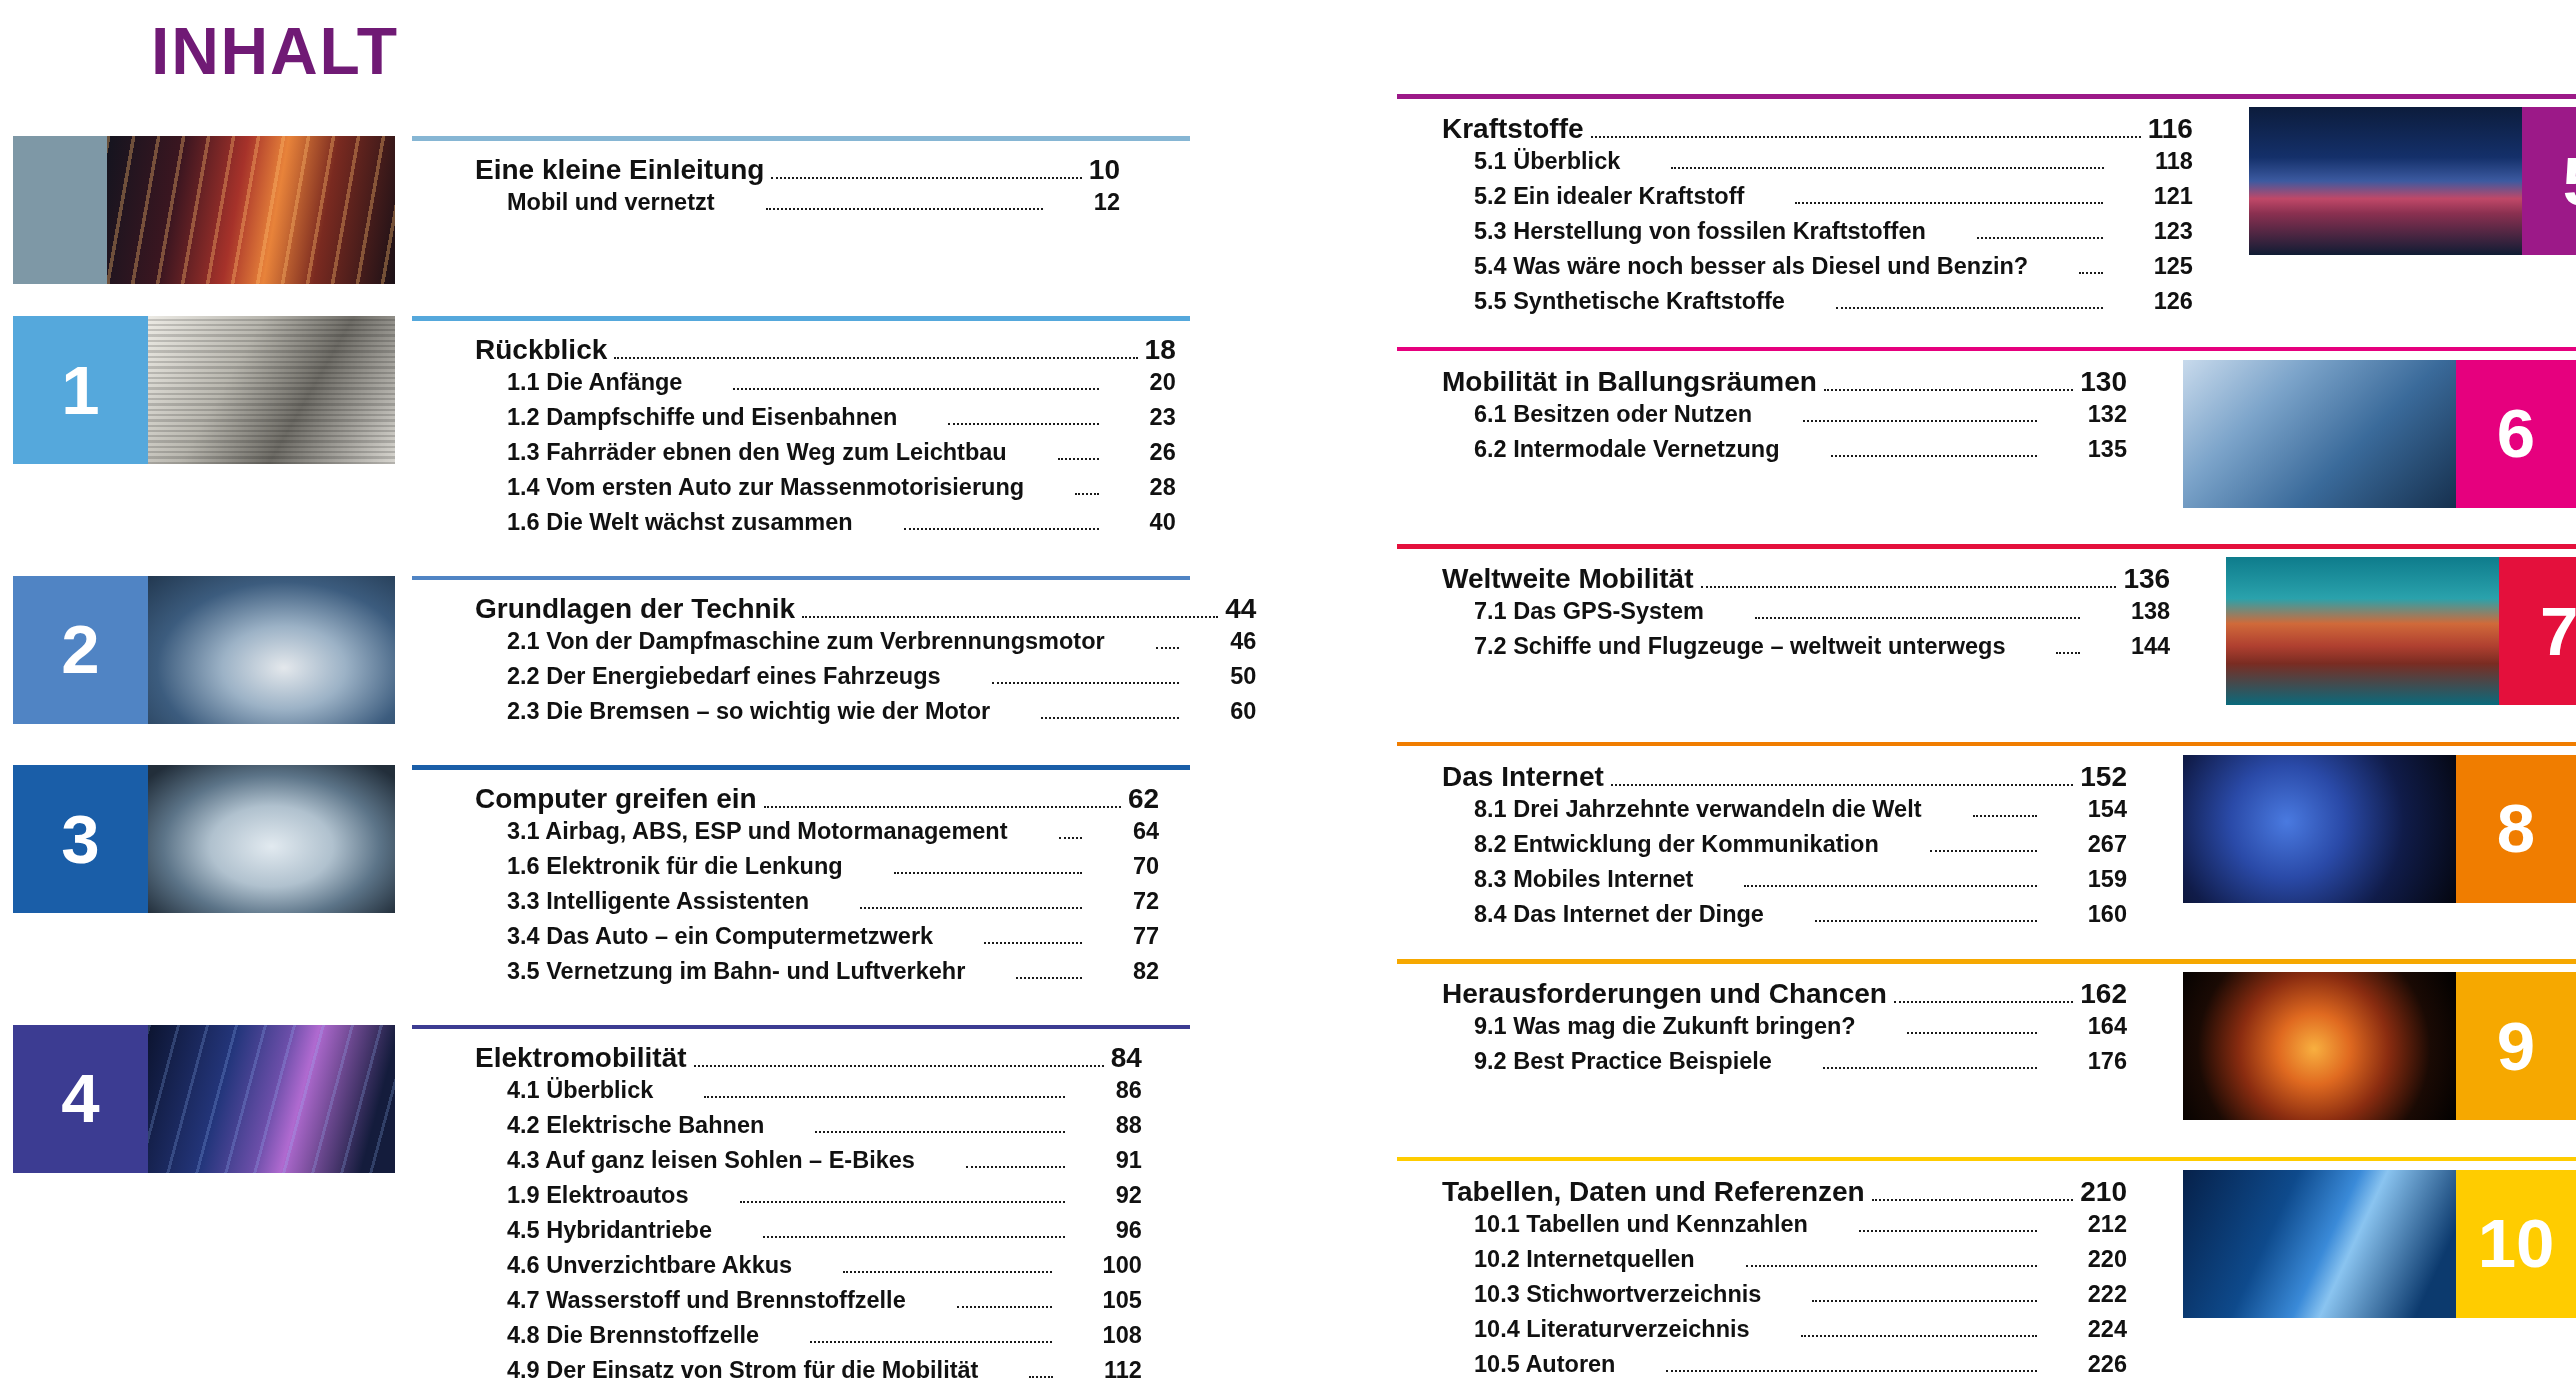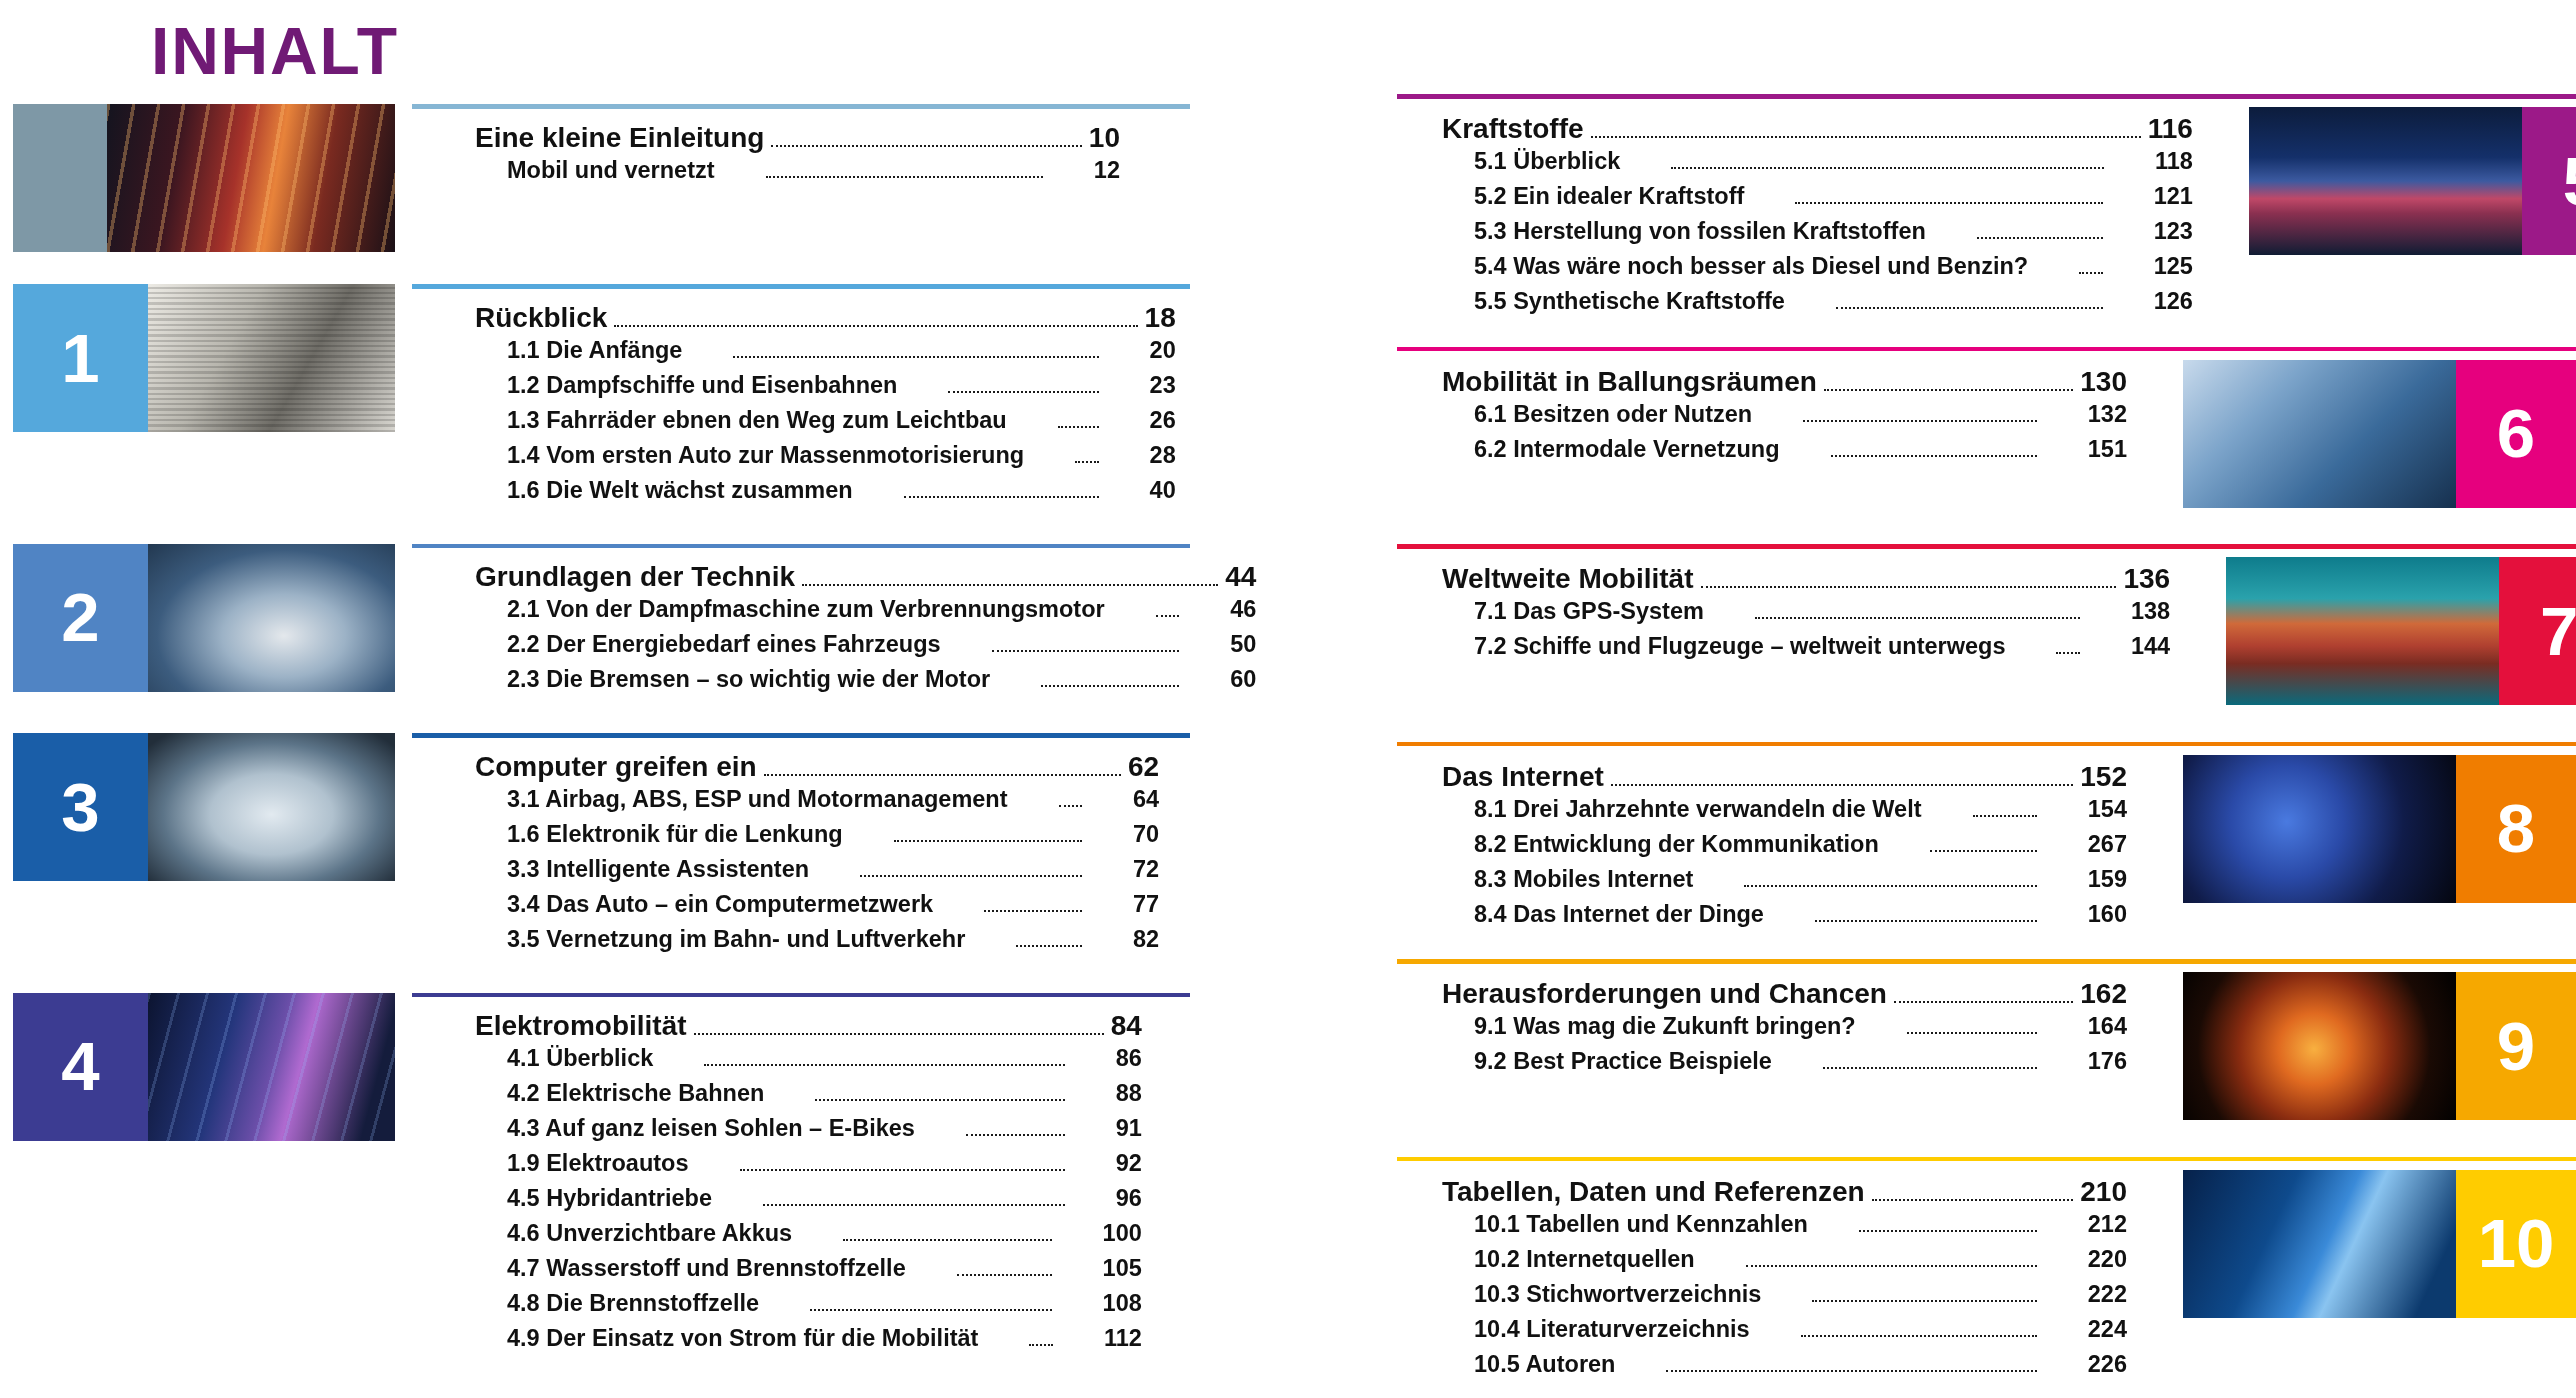--- a/index.html
+++ b/index.html
@@ -18,21 +18,21 @@
     font-size:66px; font-weight:bold; letter-spacing:1.8px;
     margin:0;
   }
 
   
   #left-col{position:absolute; left:13px; top:104px; width:1177px;}
   #right-col{position:absolute; left:1397px; top:94px; width:1179px;}
 
   
   .row{position:relative; display:flex; align-items:flex-start; min-height:148px;}
-  .row-left{margin-bottom:32px;}
+  .row-left{margin-bottom:32px;margin-top:32px;}
   .row-right{margin-bottom:23.5px; min-height:174px;}
 
   .rule{position:absolute; top:0; height:4.7px; background:#999;}
   .row-left  .rule{left:399px; right:0;}
   .row-right .rule{left:0; right:0;}
 
   .num-block{
     flex:none; height:148px;
     display:flex; align-items:center; justify-content:center;
   }
@@ -365,21 +365,21 @@
       </div>
       <div class="entries">
             <div class="toc-line entry">
               <span class="label">6.1 Besitzen oder Nutzen</span>
               <span class="dots"></span>
               <span class="pg">132</span>
             </div>
             <div class="toc-line entry">
               <span class="label">6.2 Intermodale Vernetzung</span>
               <span class="dots"></span>
-              <span class="pg">151</span>
+              <span class="pg">135</span>
             </div>
           </div>
     </div>
   </section>
       <section class="row row-right">
     <div class="rule" style="background: rgb(228, 16, 60);"></div>
     <div class="num-block" style="background: rgb(228, 16, 60);">
       <span class="num-label">7</span>
     </div>
     <div class="thumb img-container-ship"></div>

